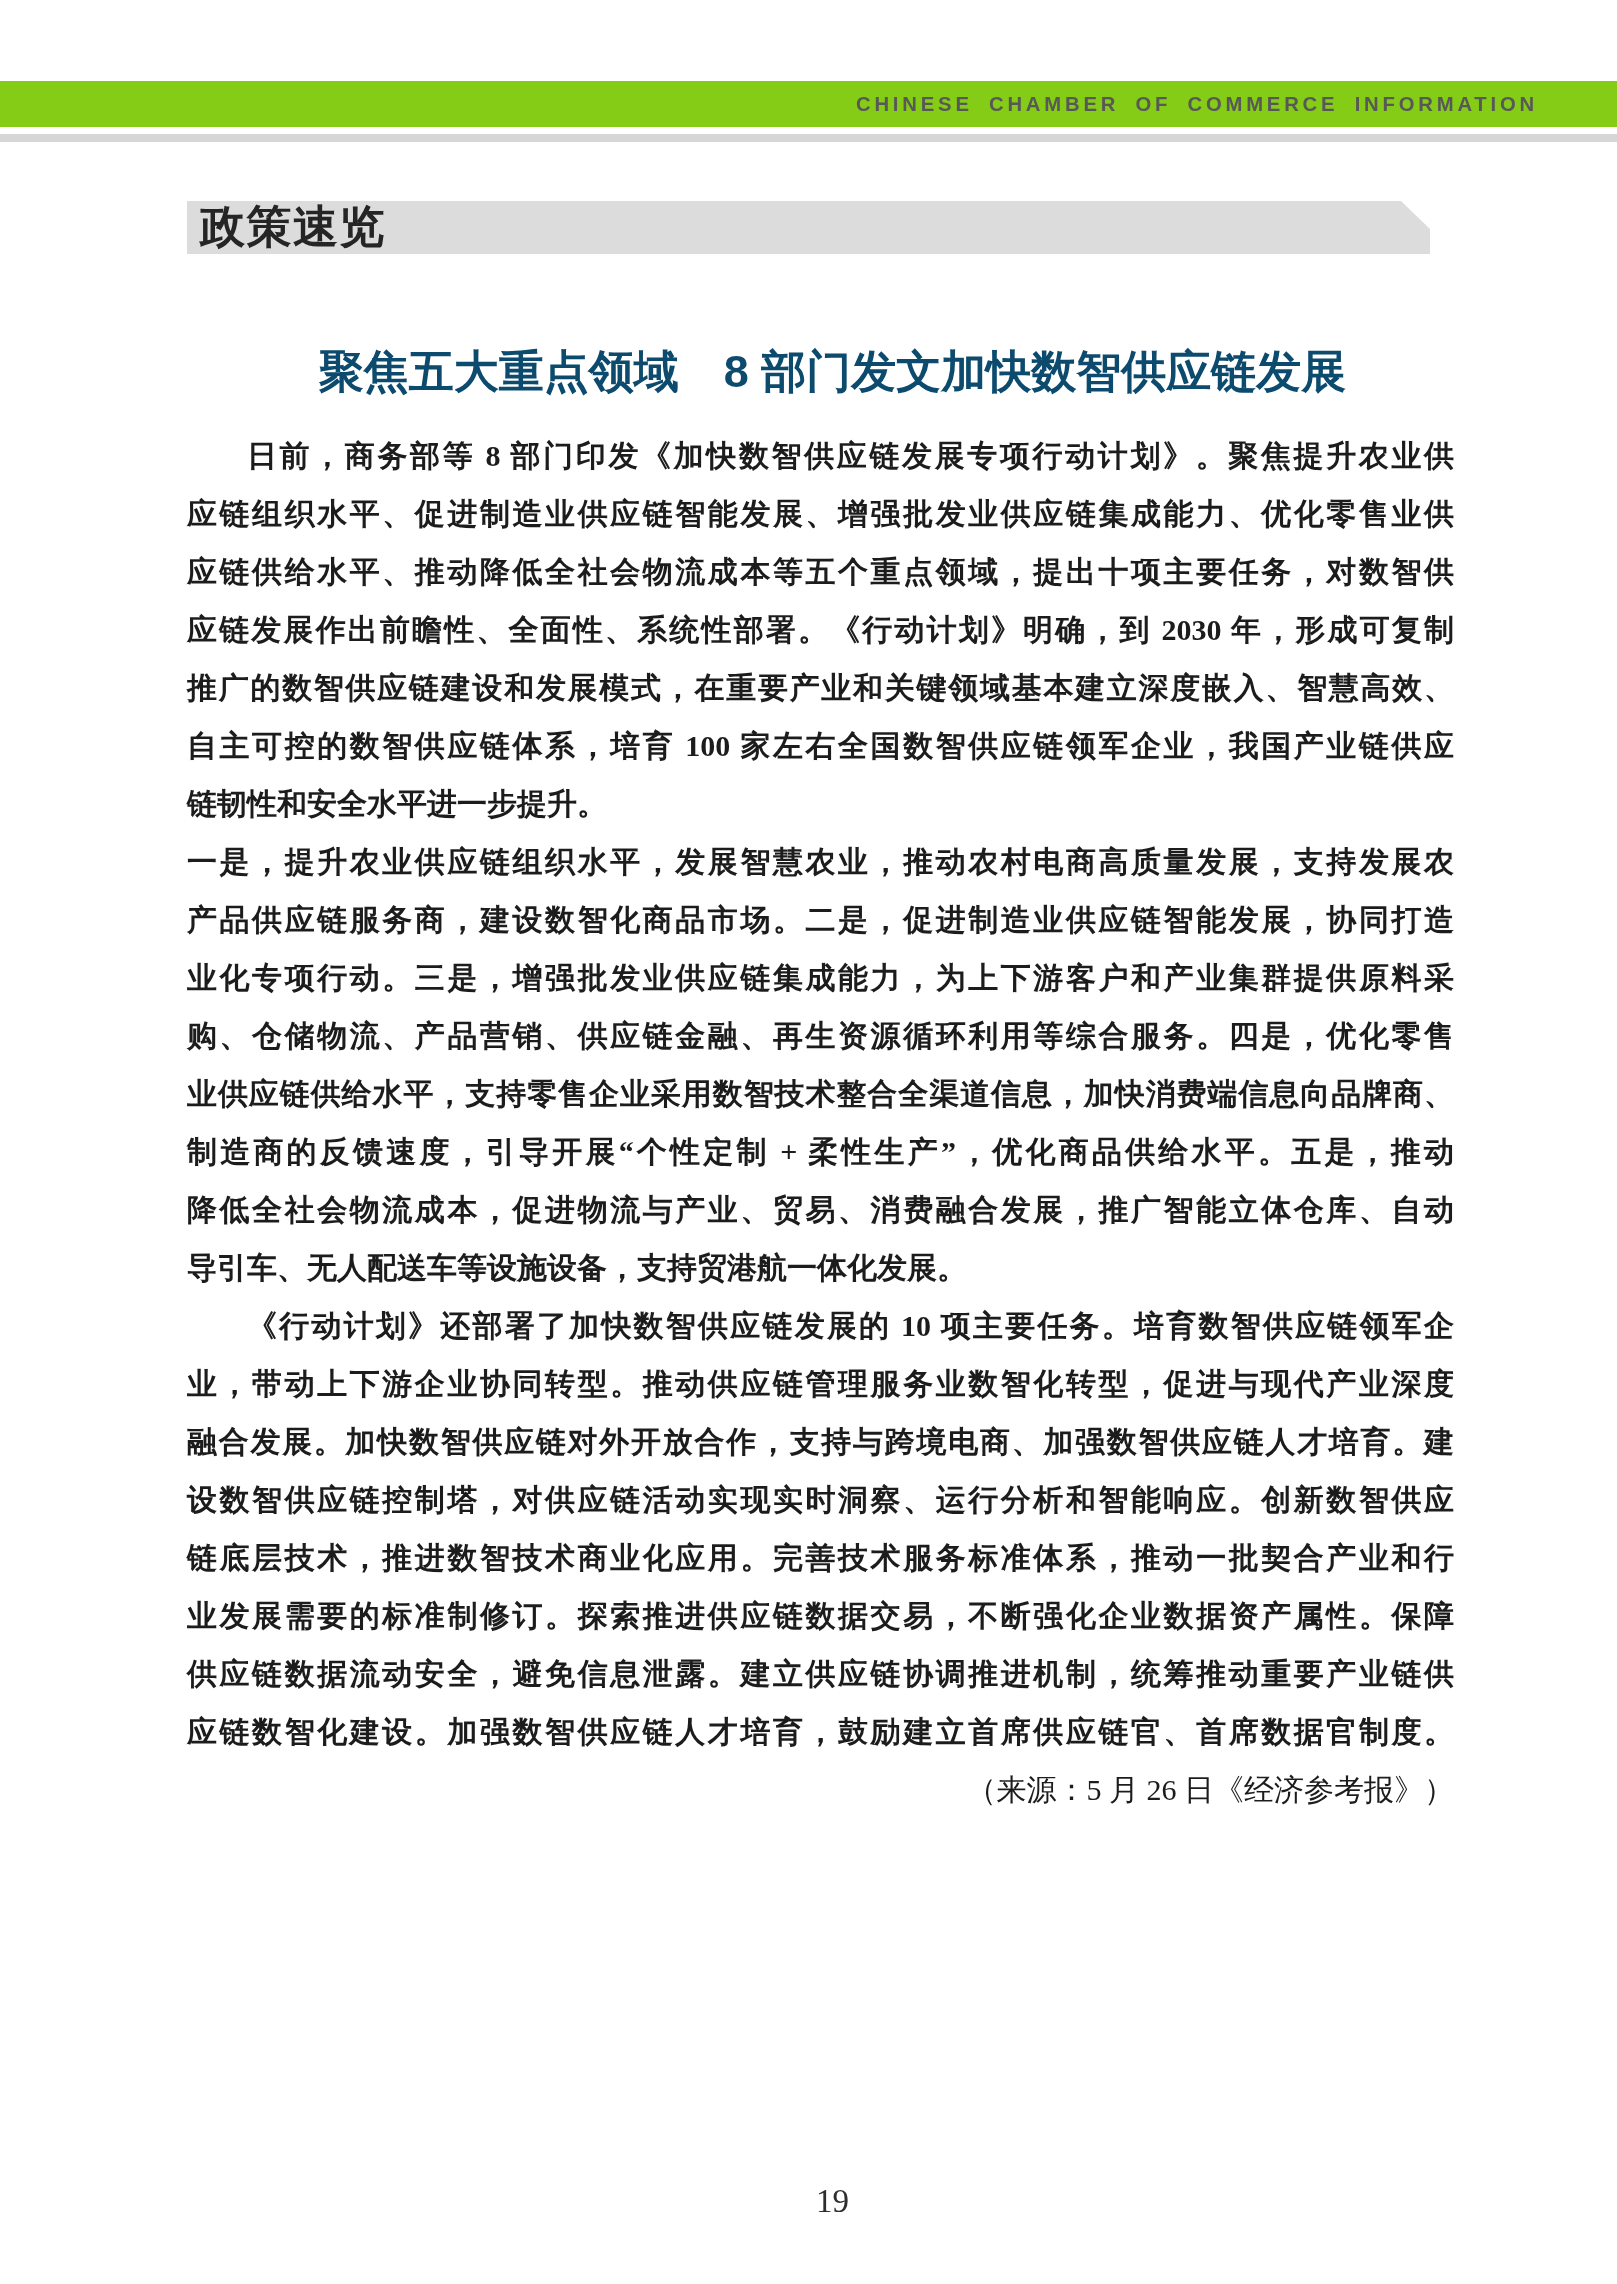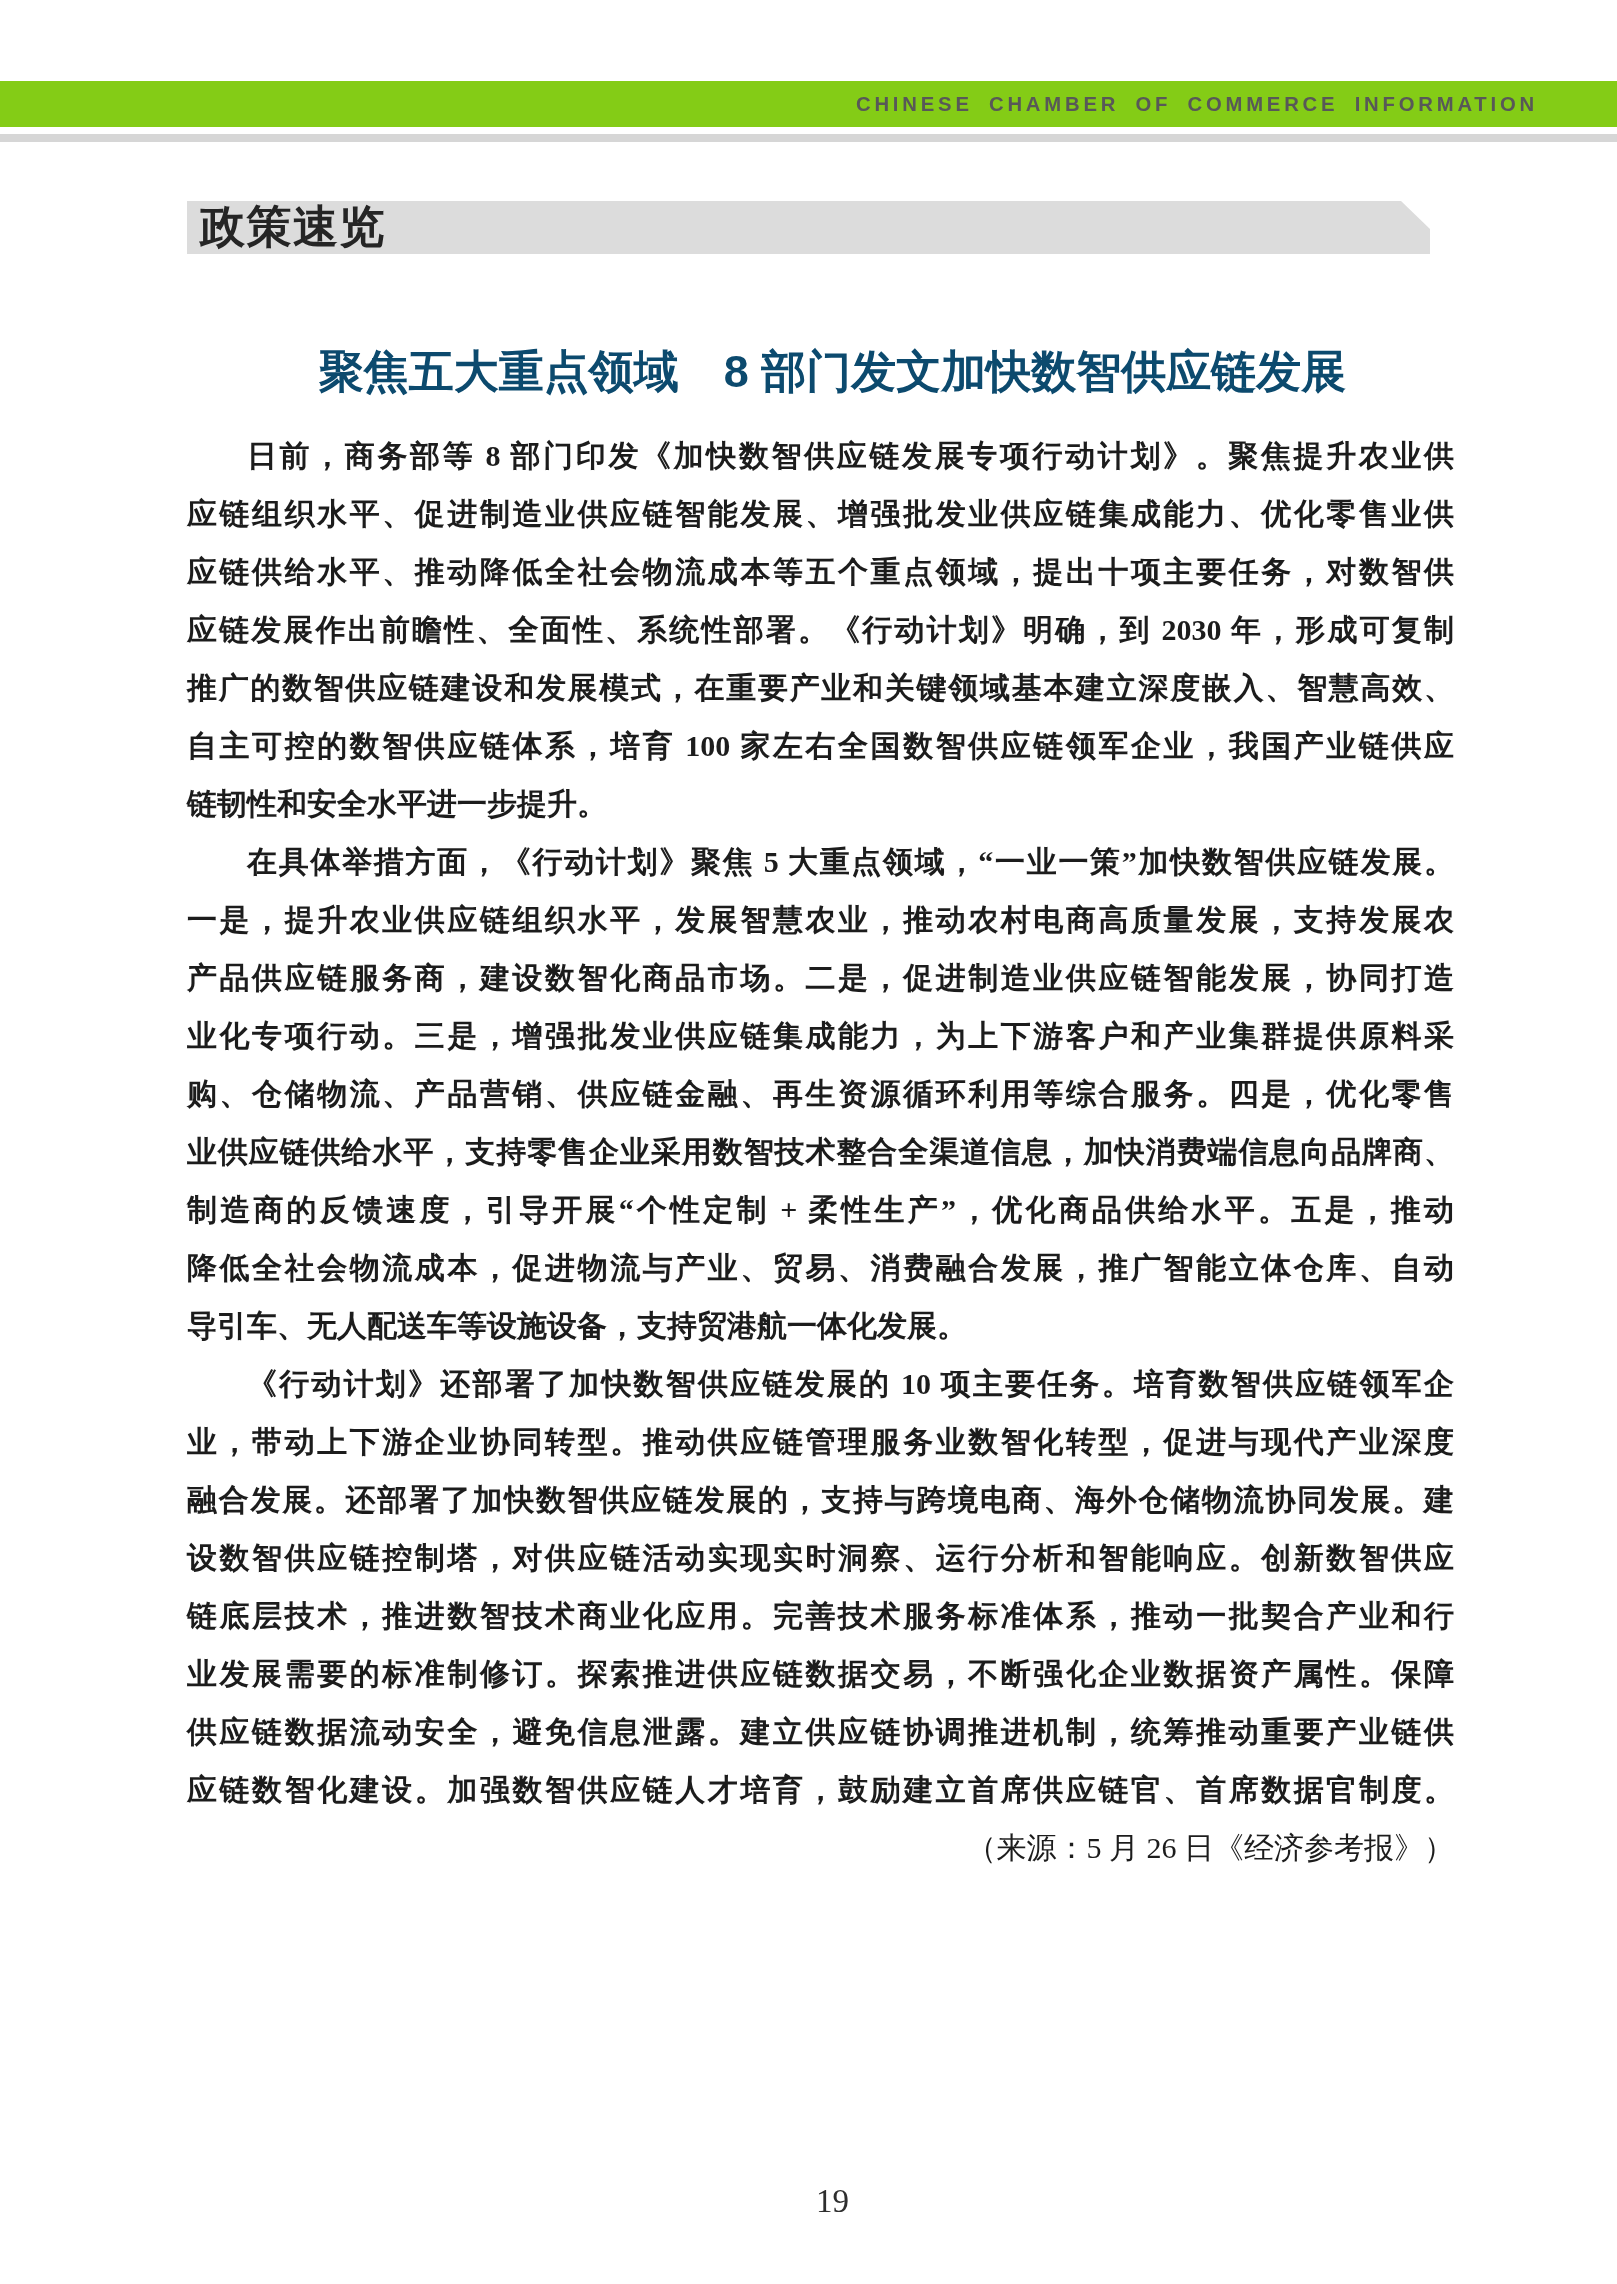--- a/index.html
+++ b/index.html
@@ -137,32 +137,31 @@
 
   <div class="article-body">
 
   <div class="body-line indent">日前，商务部等 8 部门印发《加快数智供应链发展专项行动计划》。聚焦提升农业供</div>
       <div class="body-line">应链组织水平、促进制造业供应链智能发展、增强批发业供应链集成能力、优化零售业供</div>
       <div class="body-line">应链供给水平、推动降低全社会物流成本等五个重点领域，提出十项主要任务，对数智供</div>
       <div class="body-line">应链发展作出前瞻性、全面性、系统性部署。《行动计划》明确，到 2030 年，形成可复制</div>
       <div class="body-line">推广的数智供应链建设和发展模式，在重要产业和关键领域基本建立深度嵌入、智慧高效、</div>
       <div class="body-line">自主可控的数智供应链体系，培育 100 家左右全国数智供应链领军企业，我国产业链供应</div>
       <div class="body-line short">链韧性和安全水平进一步提升。</div>
-      <div class="body-line indent">在具体举措方面，《行动计划》聚焦 5 大重点领域，“一业一策”加快数智供应链发展。</div>
       <div class="body-line">一是，提升农业供应链组织水平，发展智慧农业，推动农村电商高质量发展，支持发展农</div>
       <div class="body-line">产品供应链服务商，建设数智化商品市场。二是，促进制造业供应链智能发展，协同打造</div>
       <div class="body-line">业化专项行动。三是，增强批发业供应链集成能力，为上下游客户和产业集群提供原料采</div>
       <div class="body-line">购、仓储物流、产品营销、供应链金融、再生资源循环利用等综合服务。四是，优化零售</div>
       <div class="body-line">业供应链供给水平，支持零售企业采用数智技术整合全渠道信息，加快消费端信息向品牌商、</div>
       <div class="body-line">制造商的反馈速度，引导开展“个性定制 + 柔性生产”，优化商品供给水平。五是，推动</div>
       <div class="body-line">降低全社会物流成本，促进物流与产业、贸易、消费融合发展，推广智能立体仓库、自动</div>
       <div class="body-line short">导引车、无人配送车等设施设备，支持贸港航一体化发展。</div>
       <div class="body-line indent">《行动计划》还部署了加快数智供应链发展的 10 项主要任务。培育数智供应链领军企</div>
       <div class="body-line">业，带动上下游企业协同转型。推动供应链管理服务业数智化转型，促进与现代产业深度</div>
-      <div class="body-line">融合发展。还部署了加快数智供应链发展的，支持与跨境电商、海外仓储物流协同发展。建</div>
+      <div class="body-line">融合发展。加快数智供应链对外开放合作，支持与跨境电商、加强数智供应链人才培育。建</div>
       <div class="body-line">设数智供应链控制塔，对供应链活动实现实时洞察、运行分析和智能响应。创新数智供应</div>
       <div class="body-line">链底层技术，推进数智技术商业化应用。完善技术服务标准体系，推动一批契合产业和行</div>
       <div class="body-line">业发展需要的标准制修订。探索推进供应链数据交易，不断强化企业数据资产属性。保障</div>
       <div class="body-line">供应链数据流动安全，避免信息泄露。建立供应链协调推进机制，统筹推动重要产业链供</div>
       <div class="body-line">应链数智化建设。加强数智供应链人才培育，鼓励建立首席供应链官、首席数据官制度。</div>
       <div class="source-line">（来源：5 月 26 日《经济参考报》）</div>
     </div>
 
   <div class="page-number">19</div>
 

